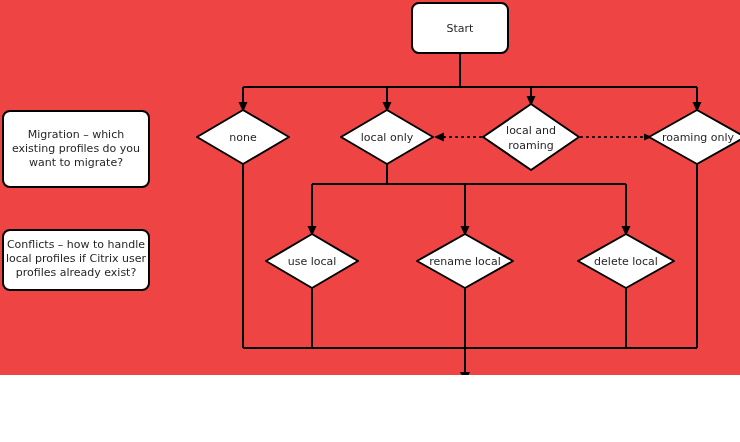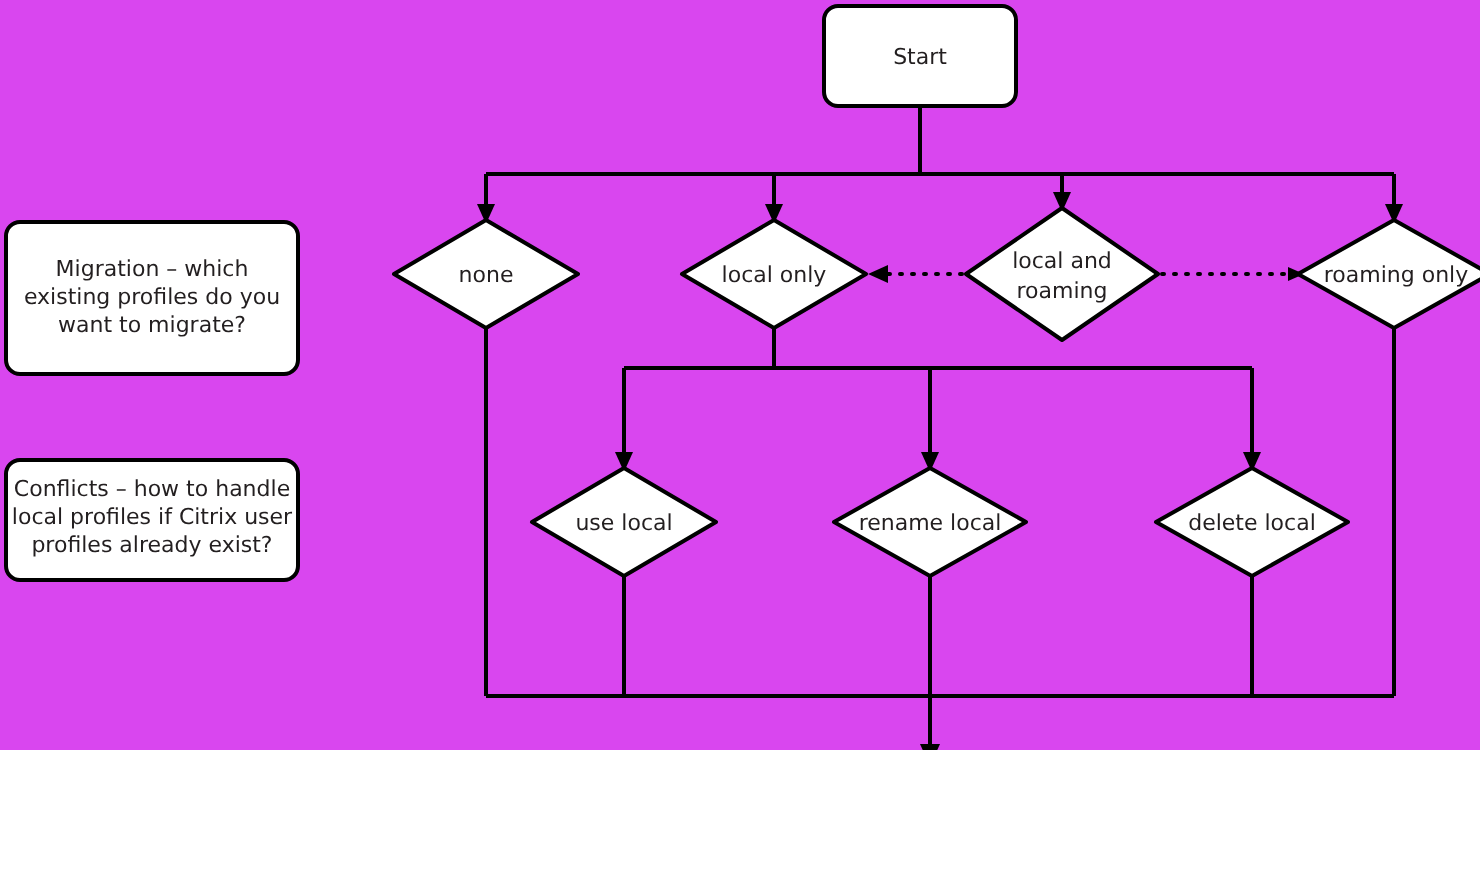--- a/index.html
+++ b/index.html
@@ -4,21 +4,21 @@
 <style>
   html, body {
     margin: 0;
     padding: 0;
     background: #ffffff;
   }
   #canvas {
     position: relative;
     width: 740px;
     height: 375px;
-    background: #d946ef;
+    background: #ef4444;
     font-family: "DejaVu Sans", "Liberation Sans", sans-serif;
     overflow: hidden;
   }
   svg.diagram {
     position: absolute;
     left: 0;
     top: 0;
     width: 740px;
     height: 442px;
   }

